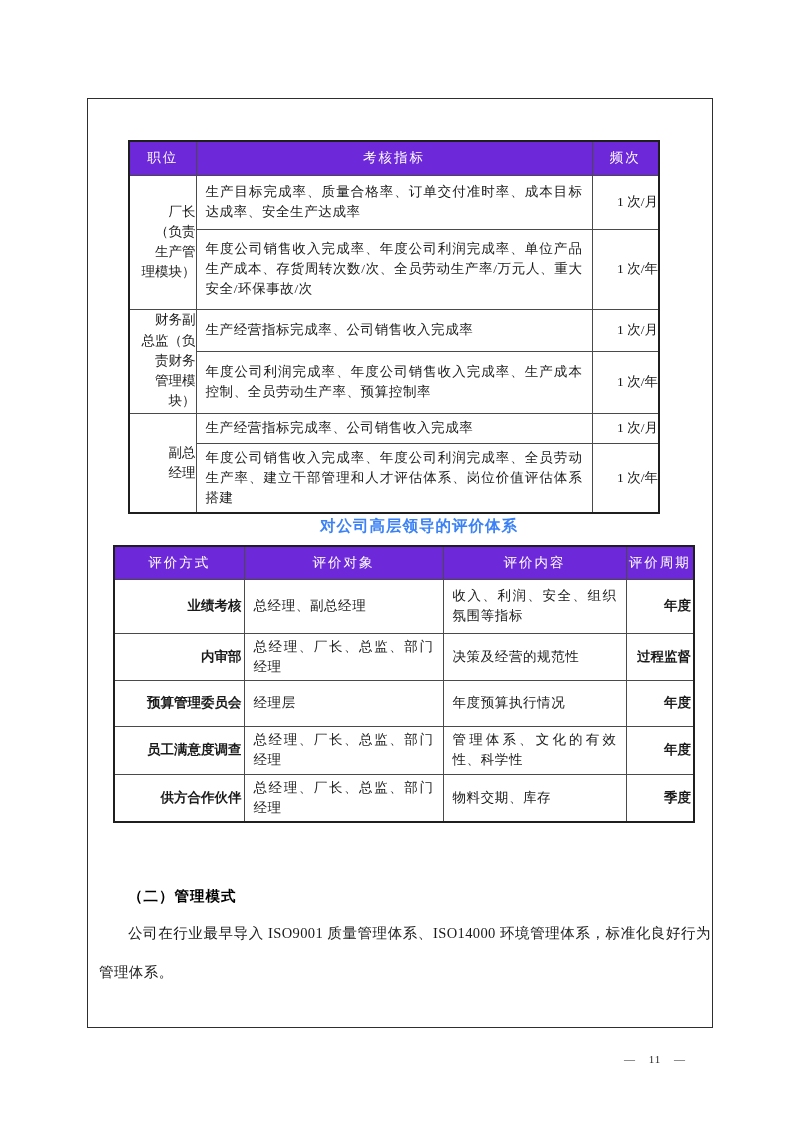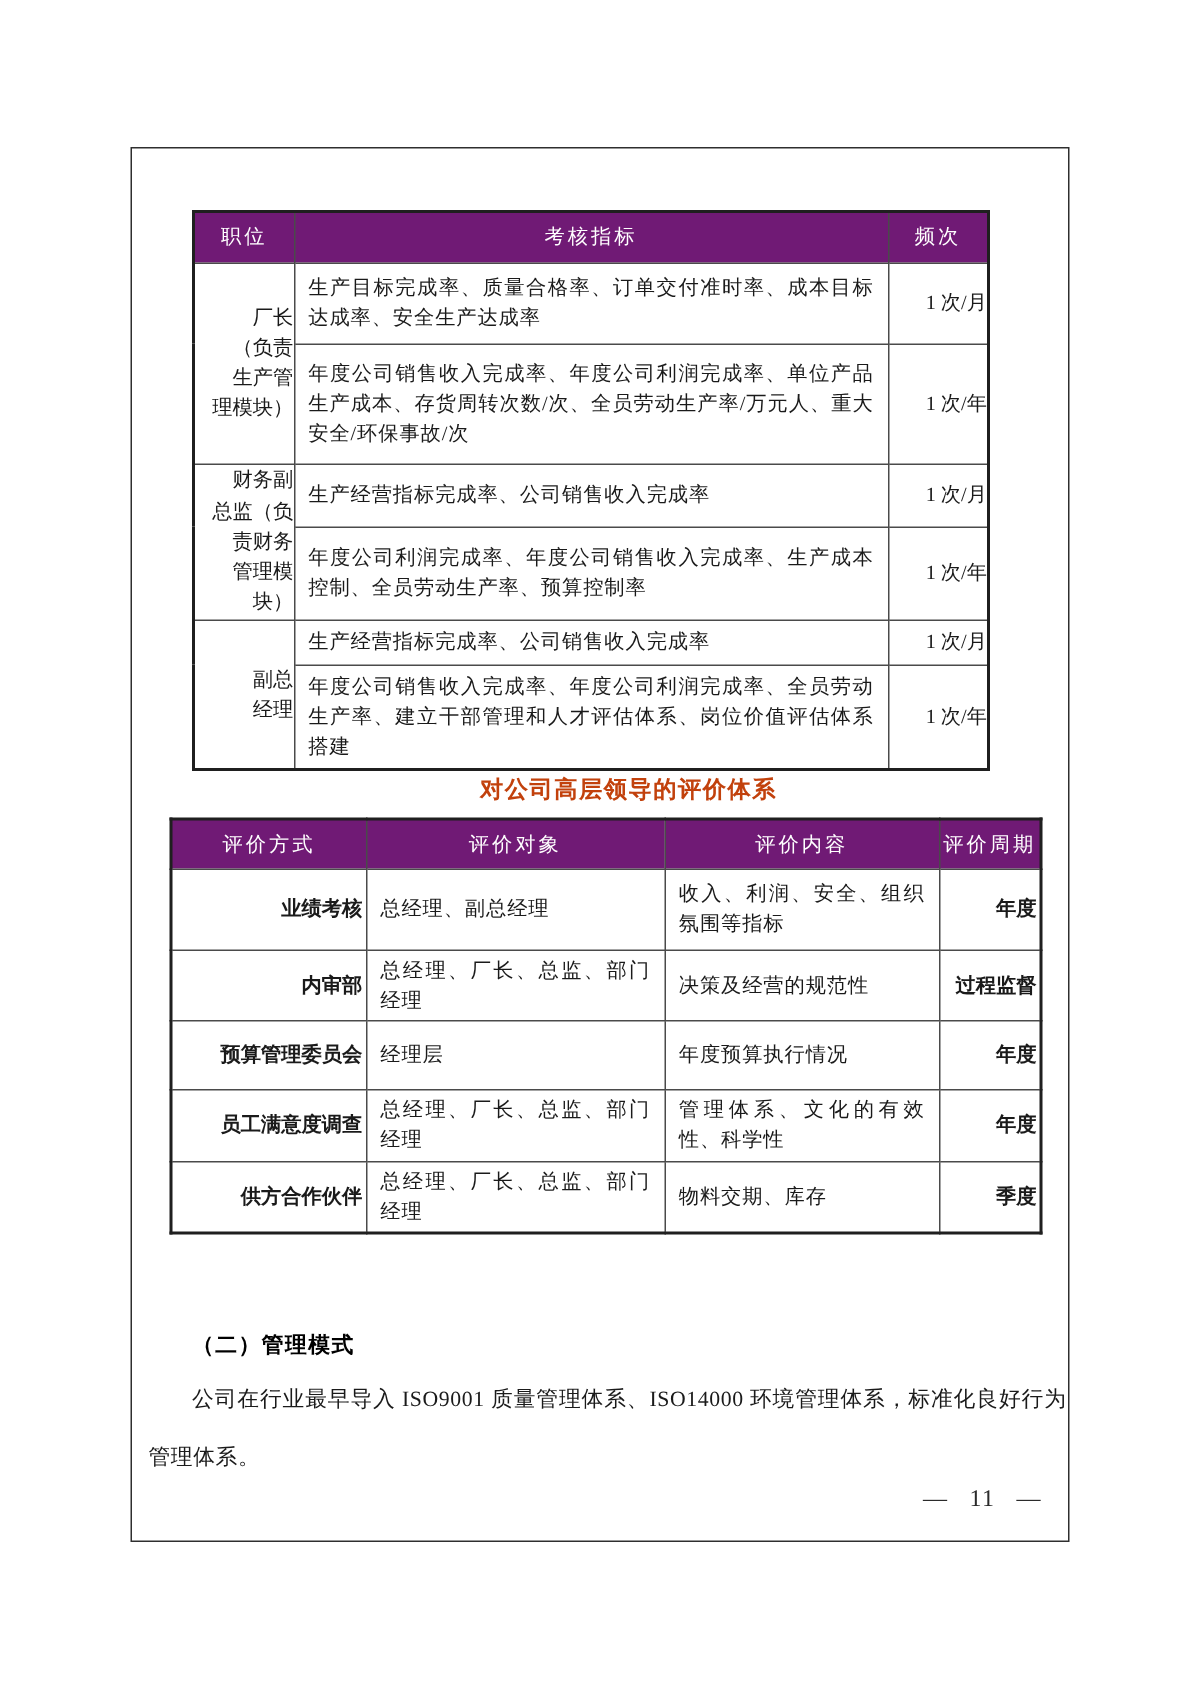--- a/index.html
+++ b/index.html
@@ -14,51 +14,51 @@
     border:1px solid #2e2e2e; background:#ffffff;
   }
   table { border-collapse:collapse; table-layout:fixed; background:#fff; }
   .doc-table { border:2px solid #1f1f1f; }
   .doc-table th, .doc-table td {
     border:1px solid #4a4a4a;
     font-size:13.5px; line-height:1.5;
     vertical-align:middle;
   }
   .doc-table th {
-    background:#701a75; color:#ffffff;
+    background:#6d28d9; color:#ffffff;
     font-weight:normal; text-align:center; letter-spacing:2px;
   }
   .cell-center { text-align:right; }
   .cell-left { text-align:justify; padding:4px 9px; letter-spacing:0.6px; }
   .pos-cell { white-space:pre-line; text-align:right; line-height:1.6; }
   
   #table1 { position:absolute; left:128px; top:140px; width:530px; }
   #table1 th { height:34px; }
   
   #table2 { position:absolute; left:113px; top:545px; width:580px; }
   #table2 th { height:33px;margin-left:10px; }
   #table2 td { padding:3px 9px; }
   #table2 td.cell-center { padding:3px 2px;font-weight:bold; }
   .mid-title {
     position:absolute; left:87px; top:516px; width:626px;
     text-align:center; text-indent:38px;
-    font-size:15.5px; font-weight:bold; letter-spacing:1px; color:#c2410c;
+    font-size:15.5px; font-weight:bold; letter-spacing:1px; color:#3b82f6;
   }
   .sec-heading {
     position:absolute; left:128px; top:887px;
     font-size:14.5px; font-weight:bold; letter-spacing:1px; color:#000;
   }
   .sec-paragraph {
     position:absolute; left:99px; top:914px; width:612px;
     font-size:14.5px; line-height:39px; text-indent:2em;
     letter-spacing:0.4px; text-align:justify;
   }
   .page-number {
-    position:absolute; left:600px; top:991px; width:110px;
-    font-size:16px; color:#2b2b2b; text-align:center;
+    position:absolute; left:600px; top:1053px; width:110px;
+    font-size:11px; color:#2b2b2b; text-align:center;
     word-spacing:9px; letter-spacing:1px;
   }
 </style>
 </head>
 <body>
 
 <div class="page-border"></div>
 
 <table id="table1" class="doc-table">
   <colgroup>

